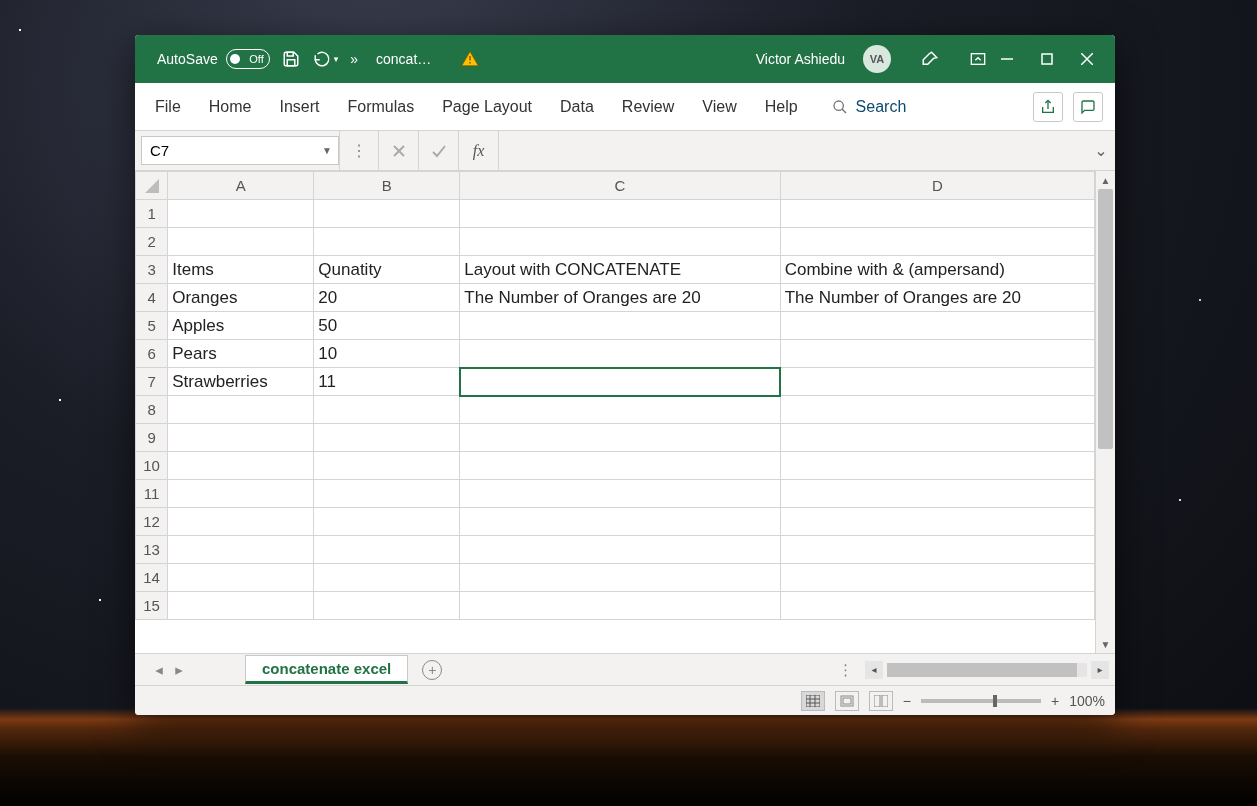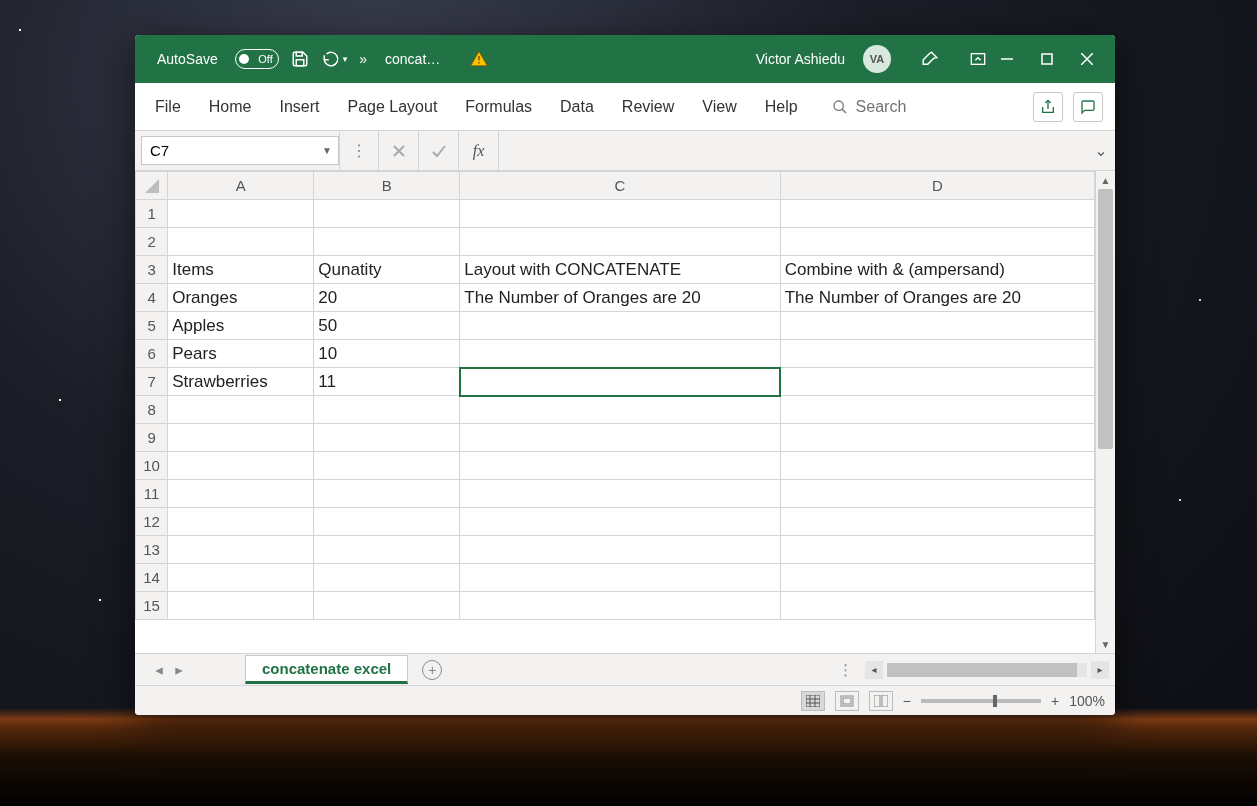--- a/index.html
+++ b/index.html
@@ -33,32 +33,32 @@
     display:flex; flex-direction:column; overflow:hidden;
   }
   
   .titlebar {
     height:48px; background:#217346; color:#fff; display:flex; align-items:center;
     padding:0 8px; font-size:14px;
   }
   .autosave { display:flex; align-items:center; gap:8px; margin-left:14px;}
   .switch {
     width:44px; height:20px; border:1.5px solid #fff; border-radius:10px; position:relative;
-    display:flex; align-items:center; justify-content:flex-end; padding:0 5px; font-size:11px;margin-left:9px;
+    display:flex; align-items:center; justify-content:flex-end; padding:0 5px; font-size:11px;
   }
   .switch::before{content:""; position:absolute; left:3px; width:10px; height:10px; background:#fff; border-radius:50%;}
   .tb-btn { margin-left:12px; display:flex; align-items:center; justify-content:center; cursor:pointer;}
   .filename { margin-left:18px; max-width:70px; overflow:hidden; text-overflow:ellipsis; white-space:nowrap;}
   .user { margin-left:auto; display:flex; align-items:center; gap:18px;}
   .avatar { width:28px; height:28px; border-radius:50%; background:#d9e8df; color:#555; font-size:11px; display:flex; align-items:center; justify-content:center; font-weight:600;}
   .wc { width:40px; height:48px; display:flex; align-items:center; justify-content:center; cursor:pointer;}
   
   .ribbon { height:48px; background:#fff; border-bottom:1px solid #d4d4d4; display:flex; align-items:center; padding:8px 6px; font-size:16px; color:#333;}
   .ribbon .tab { padding:0 14px; height:100%; display:flex; align-items:center; cursor:pointer;}
-  .ribbon .search { margin-left:20px; display:flex; align-items:center; gap:8px; color:#737373;}
+  .ribbon .search { margin-left:20px; display:flex; align-items:center; gap:8px; color:#0c4a6e;}
   .ribbon .right { margin-left:auto; display:flex; gap:10px; padding-right:6px;}
   .ribbon .rbtn { width:30px; height:30px; border:1px solid #c8c8c8; border-radius:3px; display:flex; align-items:center; justify-content:center; color:#217346; cursor:pointer;}
   
   .formula-row { height:40px; background:#f3f2f1; border-bottom:1px solid #d4d4d4; display:flex; align-items:stretch;}
   .namebox { width:198px; border:1px solid #c8c8c8; margin:5px 0 5px 6px; background:#fff; display:flex; align-items:center; padding:0 8px; font-size:15px; position:relative;}
   .namebox .dd { position:absolute; right:6px; color:#666; font-size:10px;}
   .fx-btn { width:40px; display:flex; align-items:center; justify-content:center; border-right:1px solid #d4d4d4; color:#888;}
   .fx-btn.sep{border-left:1px solid #d4d4d4;}
   .fx-label{ font-style:italic; font-family:'Times New Roman',serif; color:#555;}
   .formula-input{ flex:1; border:none; background:transparent; padding:0 8px; font-size:15px; outline:none;}
@@ -162,22 +162,22 @@
           <line x1="12" y1="0" x2="0" y2="12" stroke="#fff" stroke-width="1.5"></line>
         </svg>
       </div>
   </div>
 
   <div class="ribbon">
     <div id="ribbon-tabs-container" style="display:flex; height:100%;">
         <div class="tab">File</div>
         <div class="tab">Home</div>
         <div class="tab">Insert</div>
+        <div class="tab">Formulas</div>
         <div class="tab">Page Layout</div>
-        <div class="tab">Formulas</div>
         <div class="tab">Data</div>
         <div class="tab">Review</div>
         <div class="tab">View</div>
         <div class="tab">Help</div>
       </div>
     <div class="search">
       <svg width="16" height="16" viewBox="0 0 24 24" fill="none" stroke="#777" stroke-width="2">
           <circle cx="10" cy="10" r="7"></circle>
           <line x1="21" y1="21" x2="15" y2="15"></line>
         </svg>

